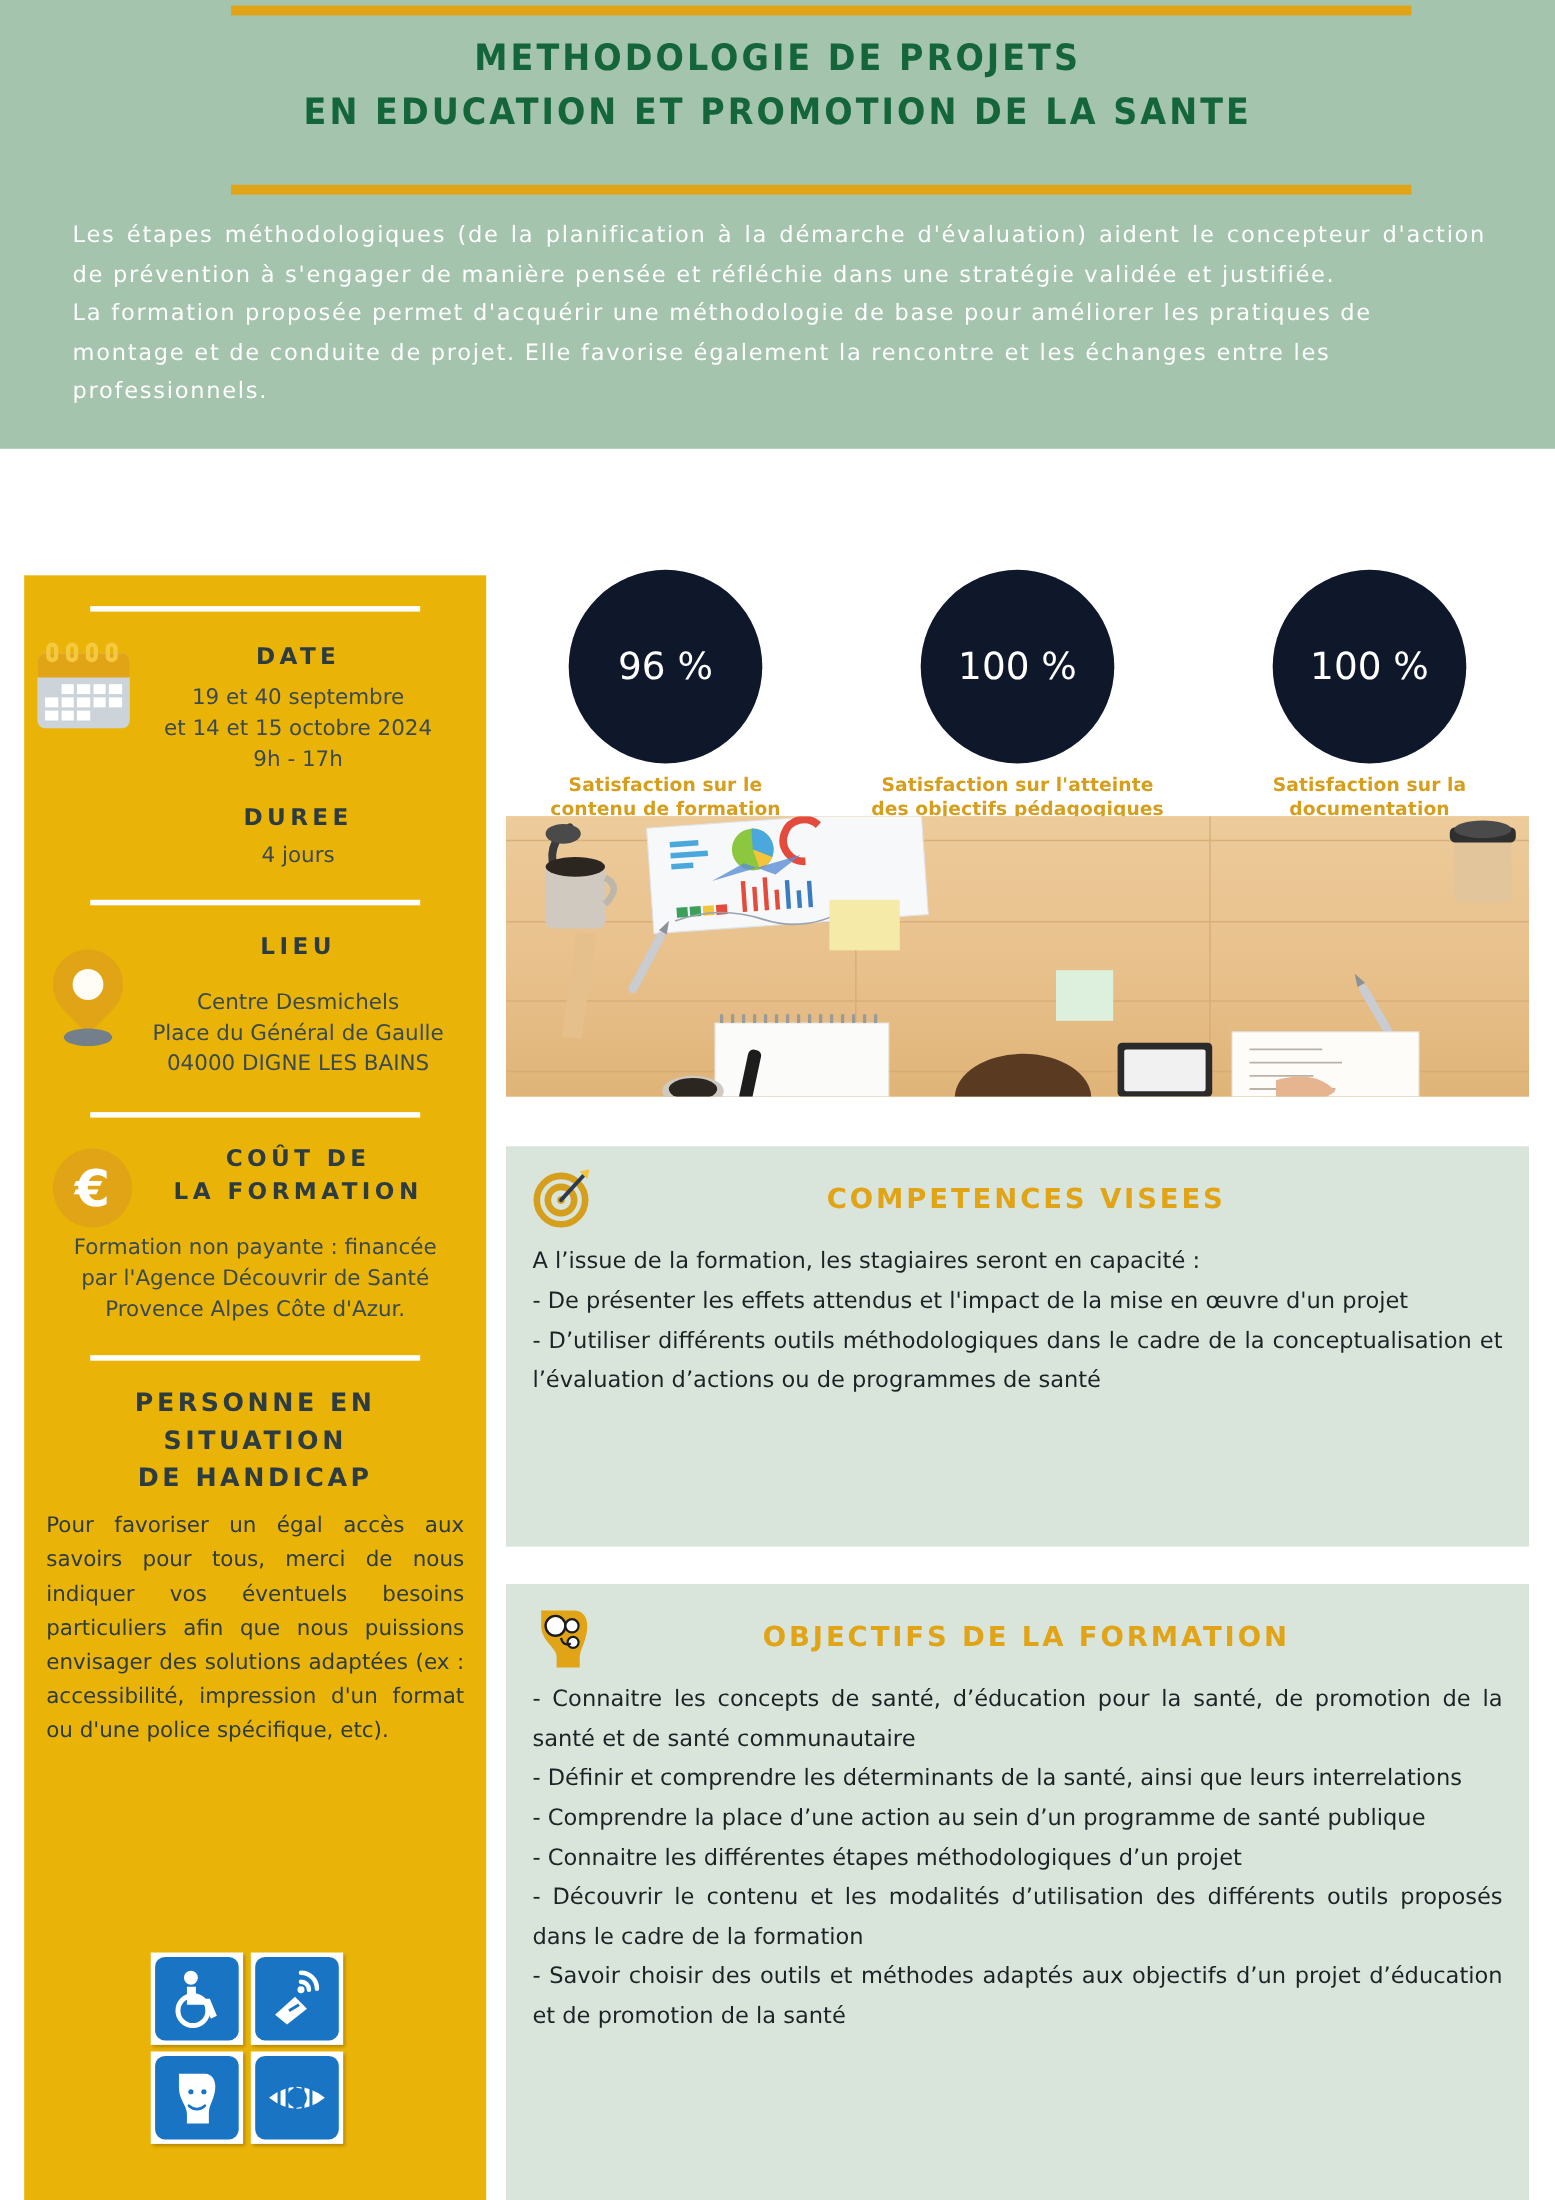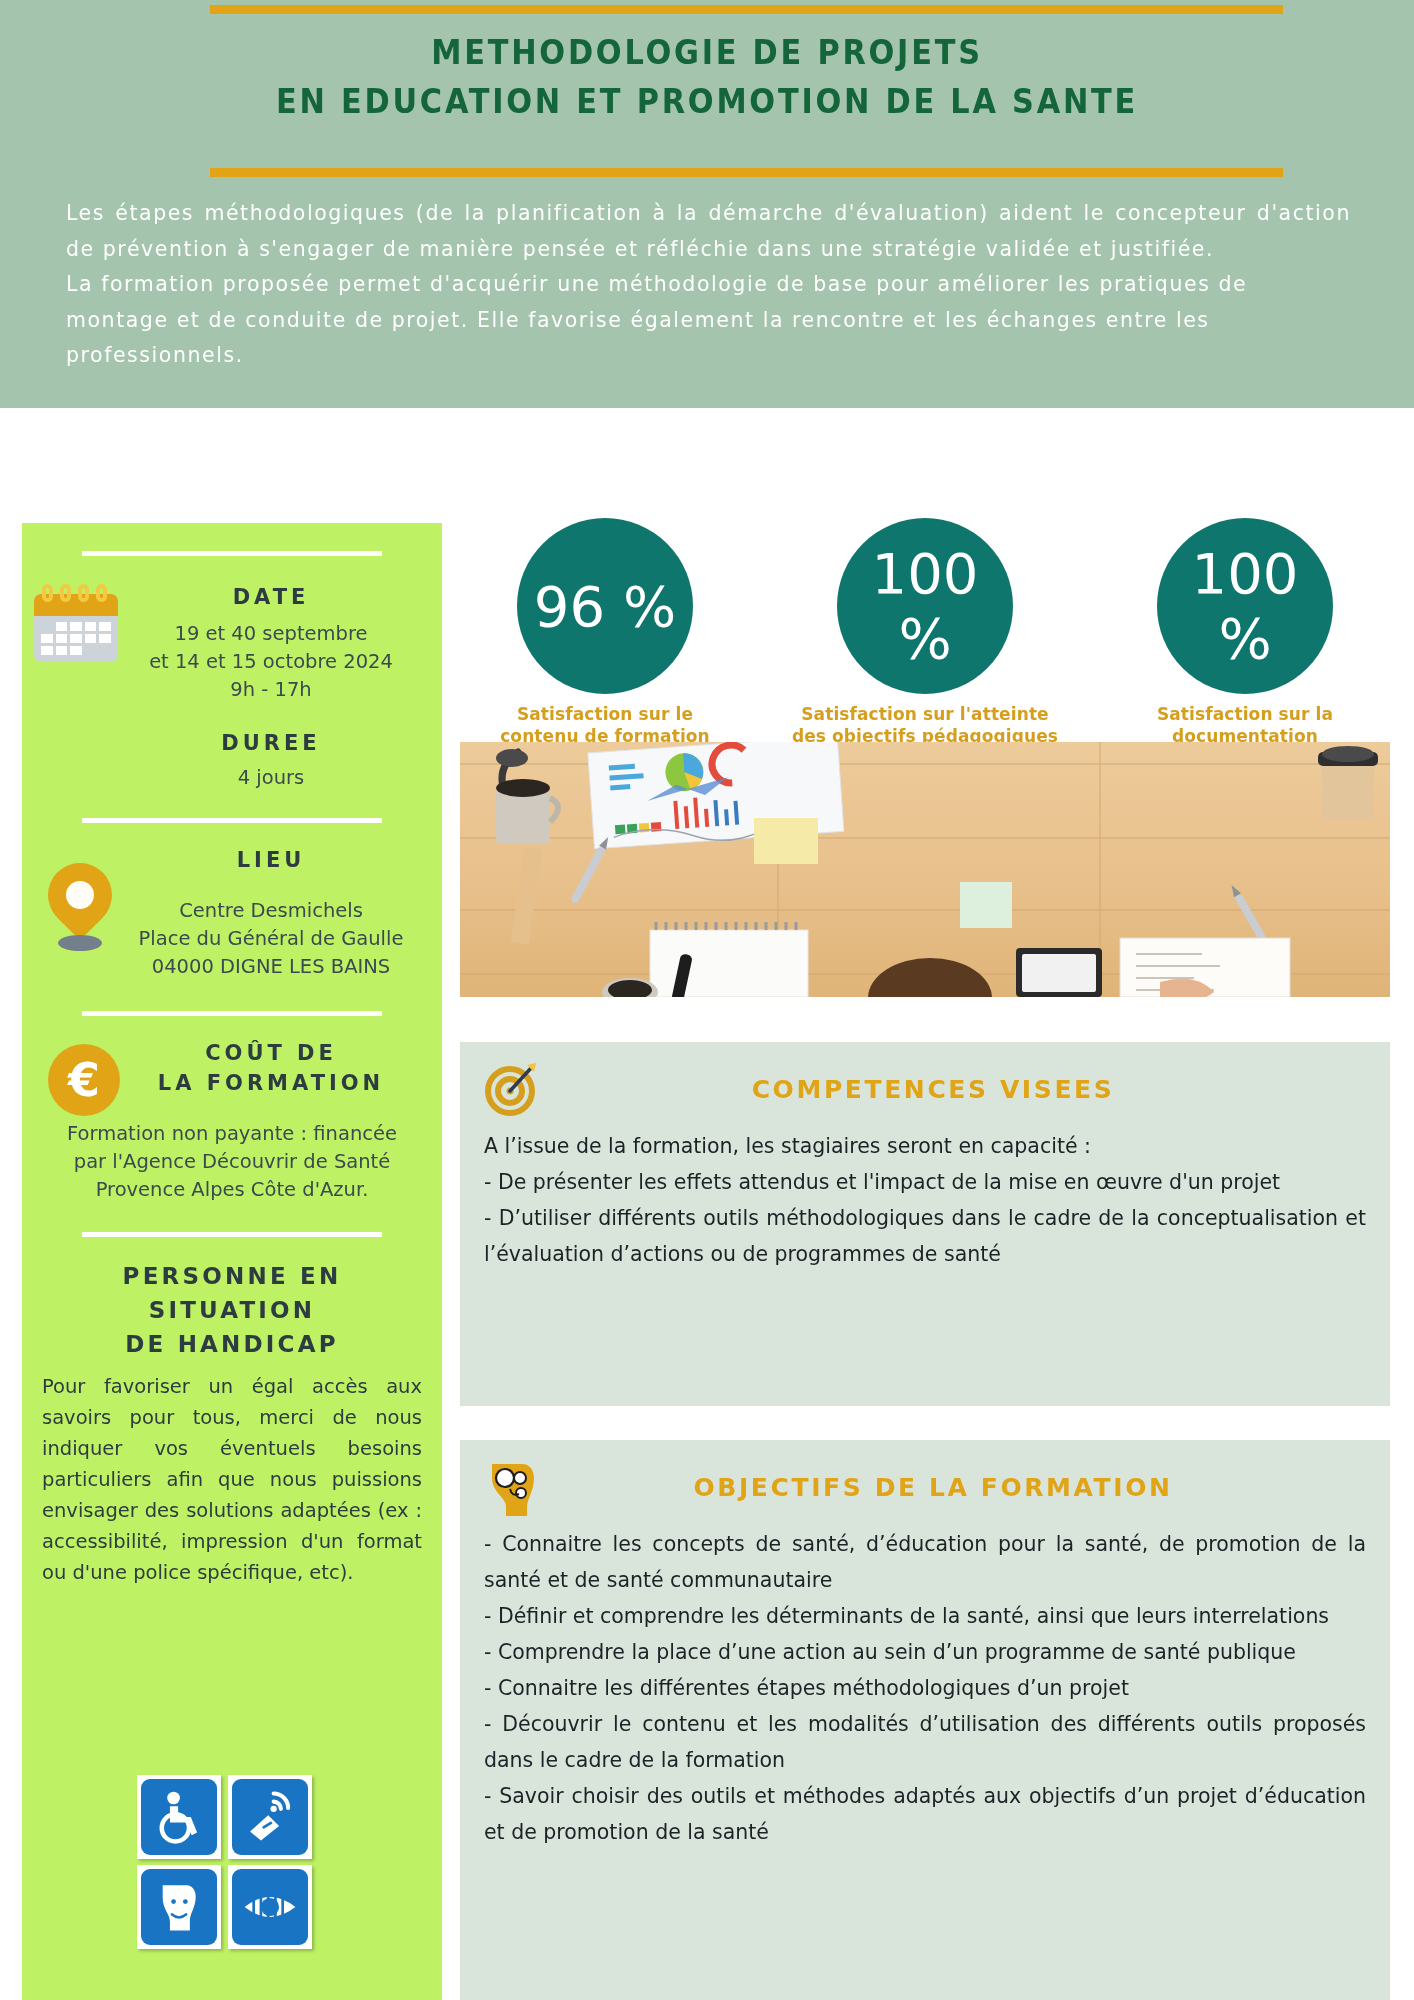--- a/index.html
+++ b/index.html
@@ -66,21 +66,21 @@
   }
   .header-body p { text-align: justify; }
   .header-body p.last { text-align: left; }
 
   
   .left-col {
     position: absolute;
     left: 22px; top: 523px;
     width: 420px;
     height: 1477px;
-    background: #bef264;
+    background: #eab308;
     padding: 0 20px;
   }
   .divider {
     height: 5px;
     background: #ffffff;
     margin: 0 auto;
     width: 300px;
   }
   .block { position: relative; }
   .blk-title {
@@ -209,25 +209,25 @@
     left: 460px; top: 518px;
     width: 930px;
     display: flex;
     justify-content: space-between;
   }
   .stat { width: 290px; text-align: center; position: relative; }
   .stat-circle {
     width: 176px; height: 176px;
     margin: 0 auto;
     border-radius: 50%;
-    background: #0f766e;
+    background: #0f172a;
     display: flex; align-items: center; justify-content: center;
     color: #ffffff;
     font-family: "DejaVu Sans", sans-serif;
-    font-size: 56px;
+    font-size: 34px;
     font-weight: 400;
   }
   .stat-label {
     margin-top: 9px;
     color: #d69e1d;
     font-family: "DejaVu Sans", sans-serif;
     font-weight: 700;
     font-size: 17px;
     line-height: 22px;
     letter-spacing: 0.1px;

